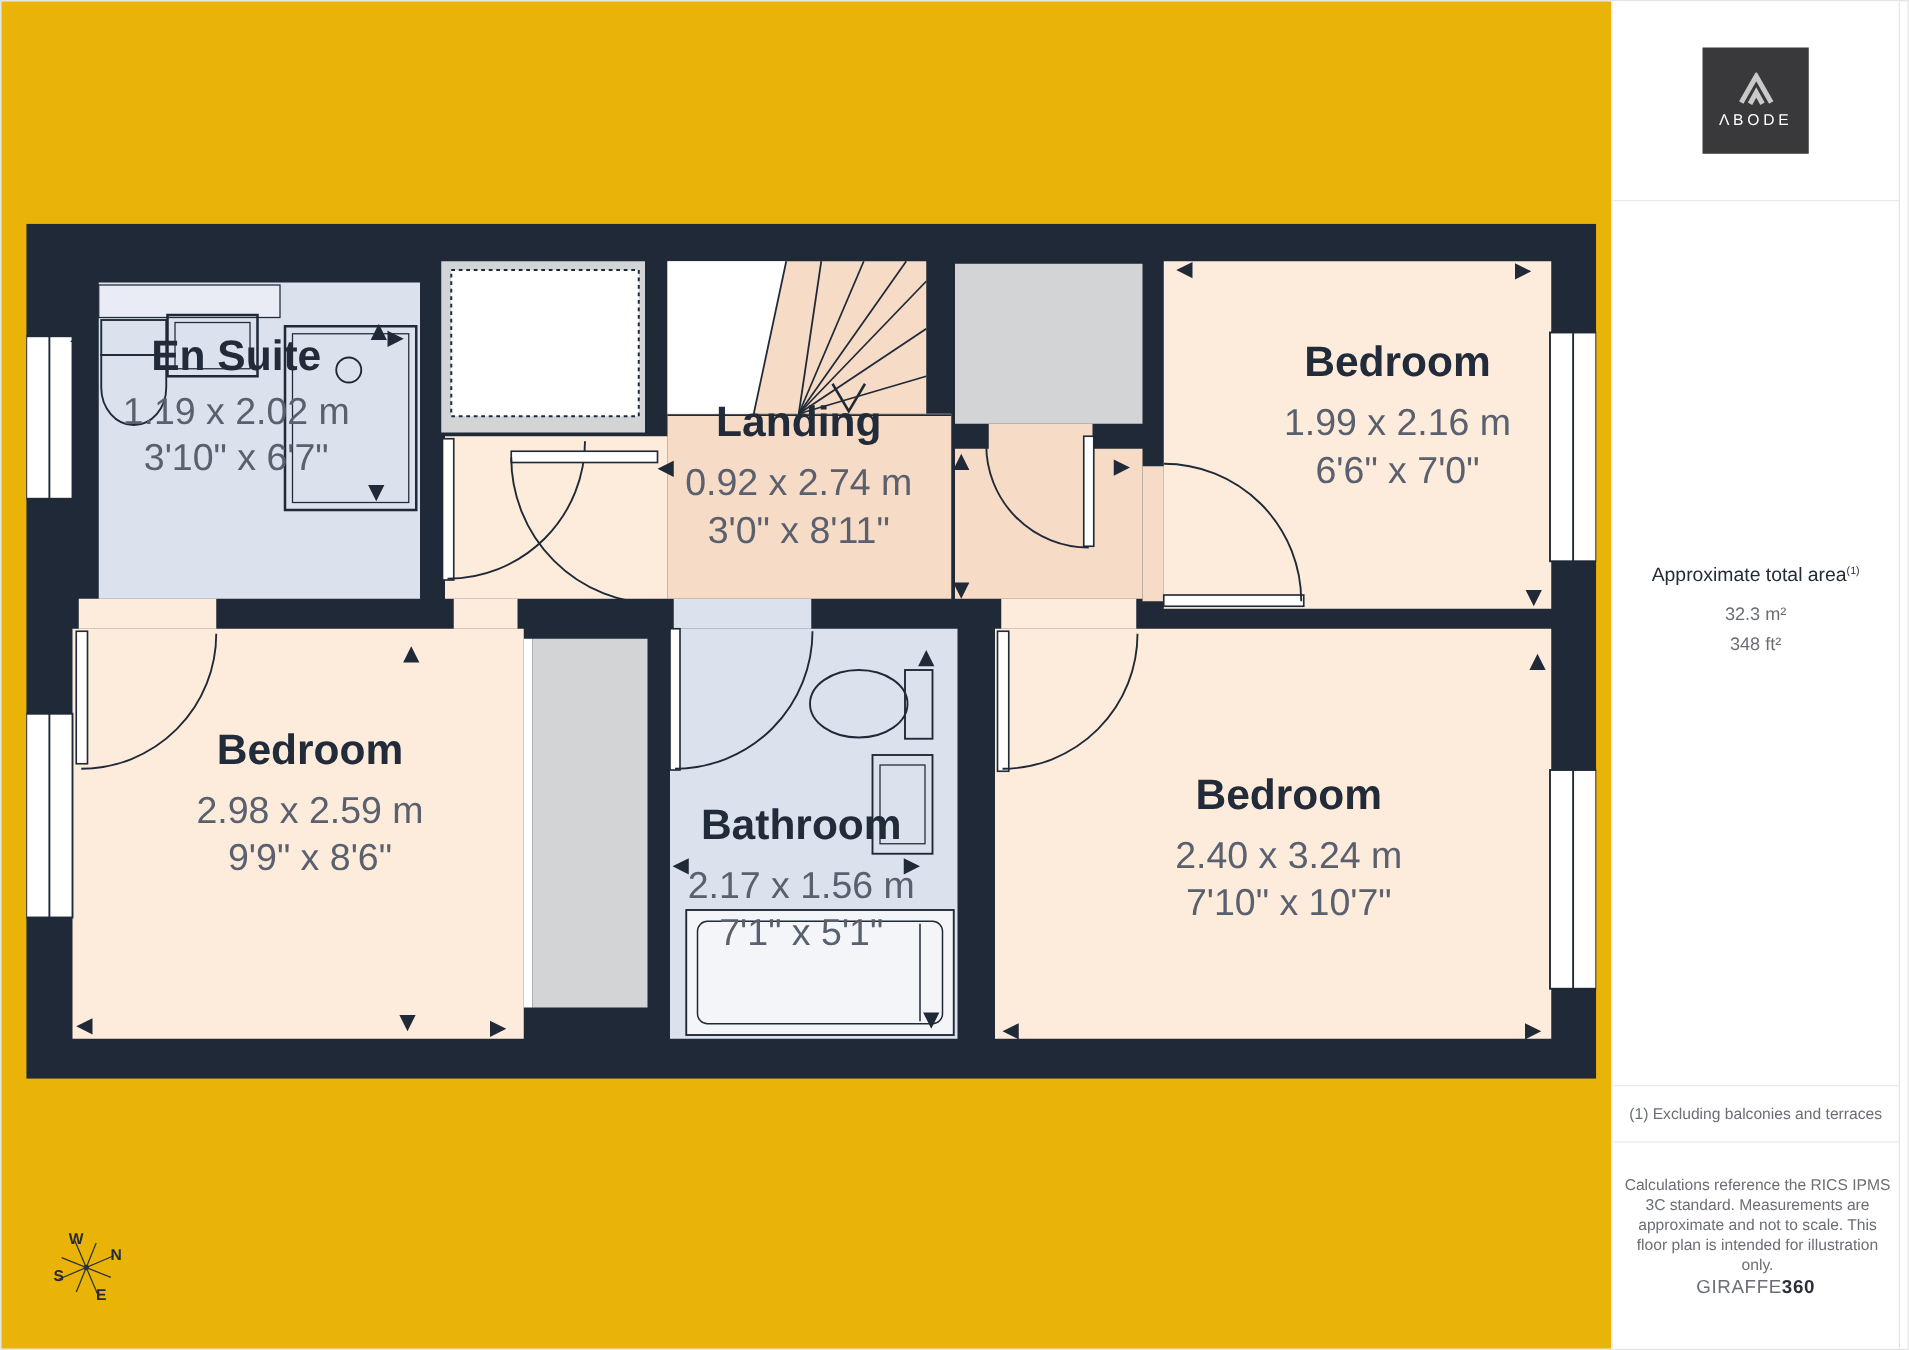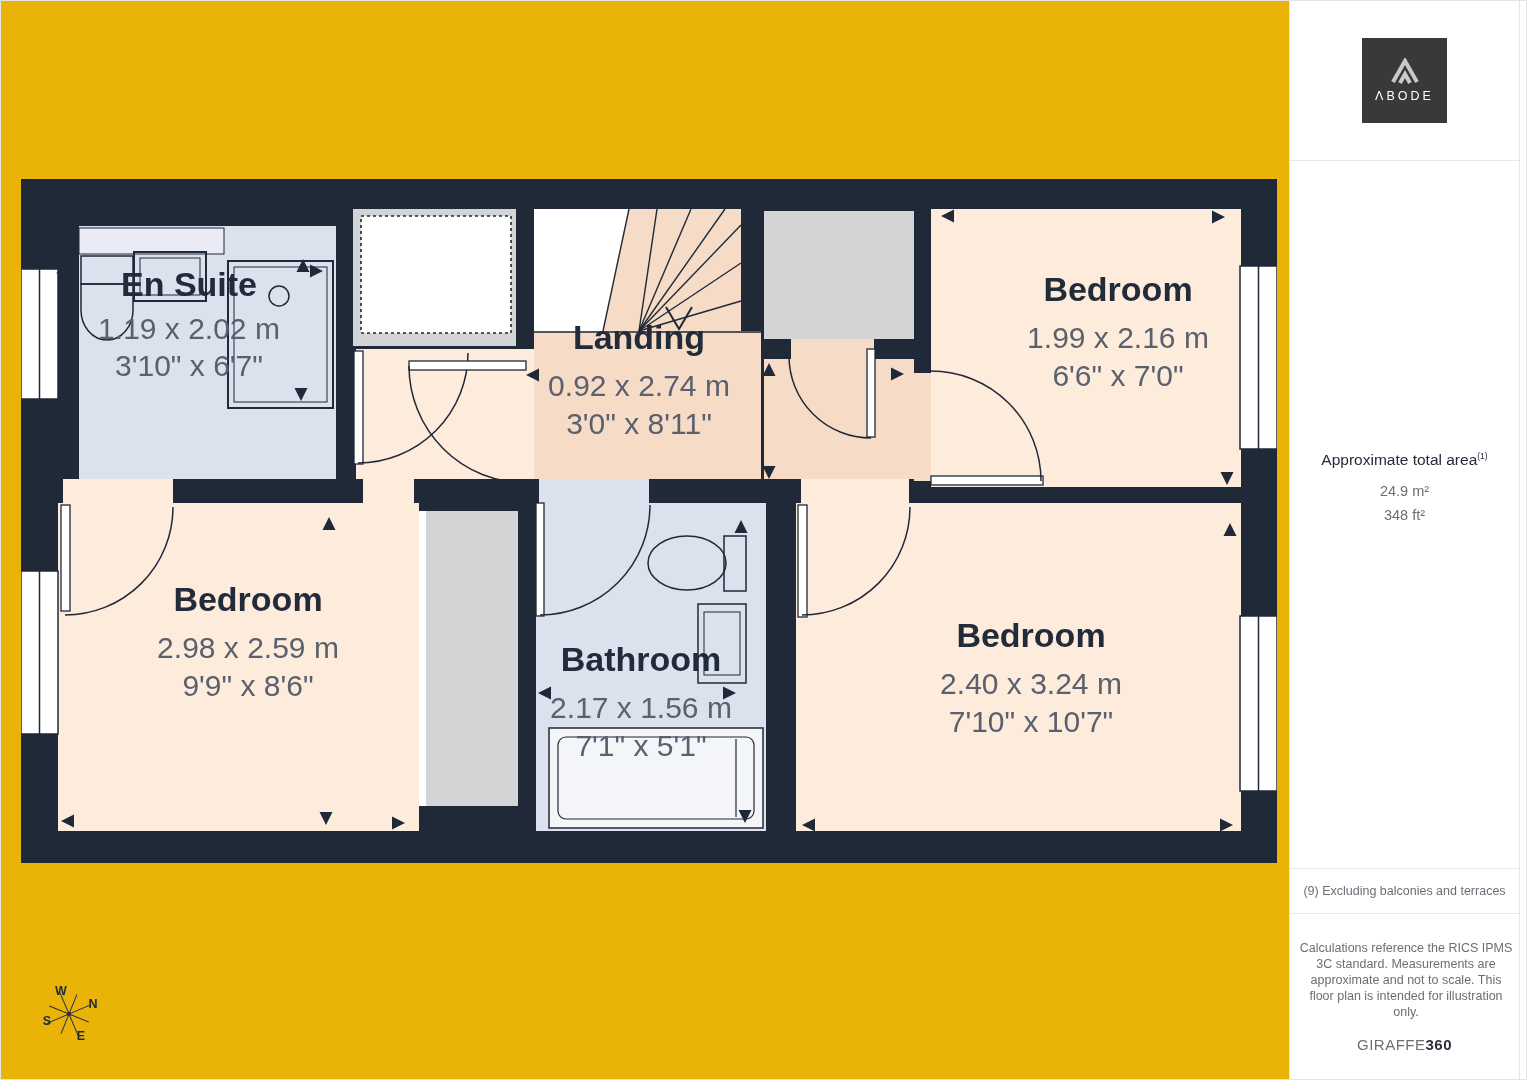--- a/index.html
+++ b/index.html
@@ -19,21 +19,21 @@
     align-items:center;justify-content:center;gap:5px;}
   .logo-text{color:#fff;font-size:12.5px;letter-spacing:3px;font-weight:normal;}
   .sb-area{height:708px;border-bottom:1px solid #e9e9e9;text-align:center;padding-top:290px;}
   .area-heading{font-size:15.5px;font-weight:normal;color:#242c3a;margin:0 0 10px 0;}
   .area-heading sup{font-size:8.5px;}
   .area-value{font-size:14.5px;color:#6a6f76;line-height:24px;}
   .sb-footnote{height:45px;border-bottom:1px solid #e9e9e9;display:flex;align-items:center;justify-content:center;
     font-size:12.5px;color:#6a6f76;text-align:center;}
   .sb-disclaimer{padding:26px 8px 0 8px;text-align:center;}
   .disclaimer-text{font-size:12.5px;color:#6a6f76;line-height:16px;width:216px;margin:0 auto;}
-  .credit{margin-top:16px;font-size:15px;color:#6a6f76;letter-spacing:0.5px;}
+  .credit{margin-top:1px;font-size:15px;color:#6a6f76;letter-spacing:0.5px;}
   .credit b{color:#2b3038;}
   
   .room-name{font-size:34px;font-weight:bold;fill:#222b39;}
   .room-dim{font-size:30px;fill:#5a606e;}
   .fx{fill:none;stroke:#1f2937;}
 </style>
 </head>
 <body>
 
 <div class="canvas">
@@ -204,26 +204,26 @@
         <svg width="34" height="26" viewBox="0 0 34 26">
           <path d="M5,24 L17,3 L29,24" fill="none" stroke="#c9c9ca" stroke-width="4"></path>
           <path d="M12,25 L17,16 L22,25" fill="none" stroke="#c9c9ca" stroke-width="4"></path>
         </svg>
         <span class="logo-text">ΛBODE</span>
       </div>
     </div>
 
     <div class="sb-section sb-area">
       <p class="area-heading"><span>Approximate total area</span><sup>(1)</sup></p>
-      <div class="area-value">24.9 m²</div>
+      <div class="area-value">32.3 m²</div>
       <div class="area-value">348 ft²</div>
     </div>
 
     <div class="sb-section sb-footnote">
-      <span>(9) Excluding balconies and terraces</span>
+      <span>(1) Excluding balconies and terraces</span>
     </div>
 
     <div class="sb-section sb-disclaimer">
       <p class="disclaimer-text">Calculations reference the RICS IPMS 3C standard. Measurements are approximate and not to scale. This floor plan is intended for illustration only.</p>
       <div class="credit"><span>GIRAFFE</span><b>360</b></div>
     </div>
   </aside>
 
 </div>
 

